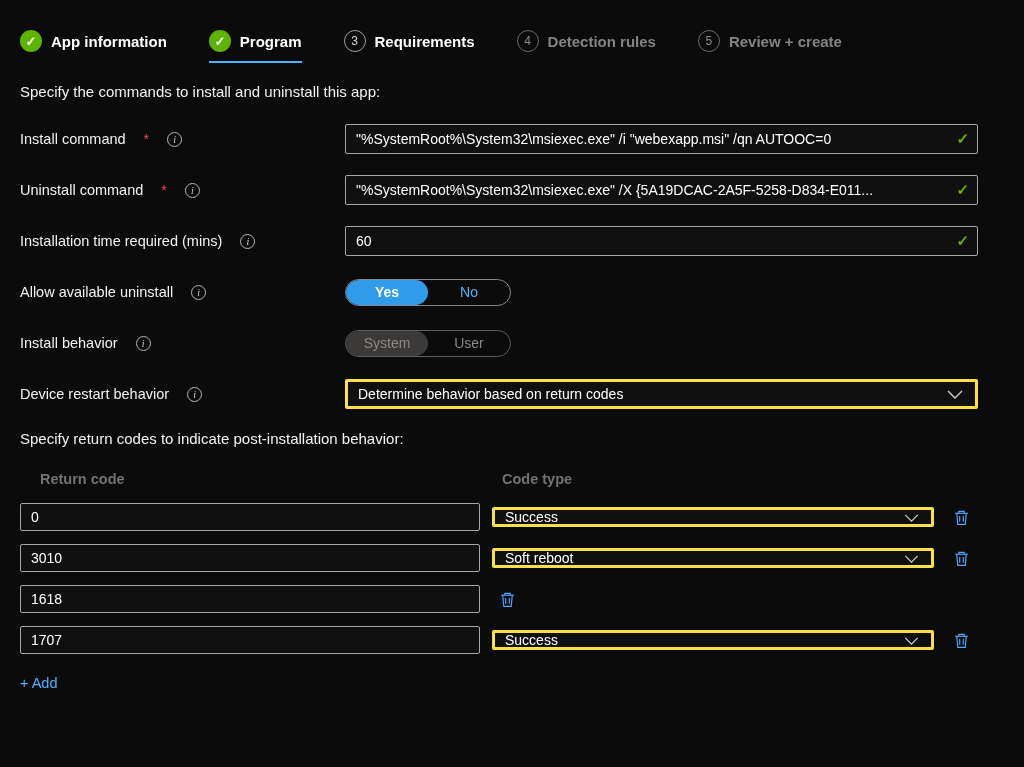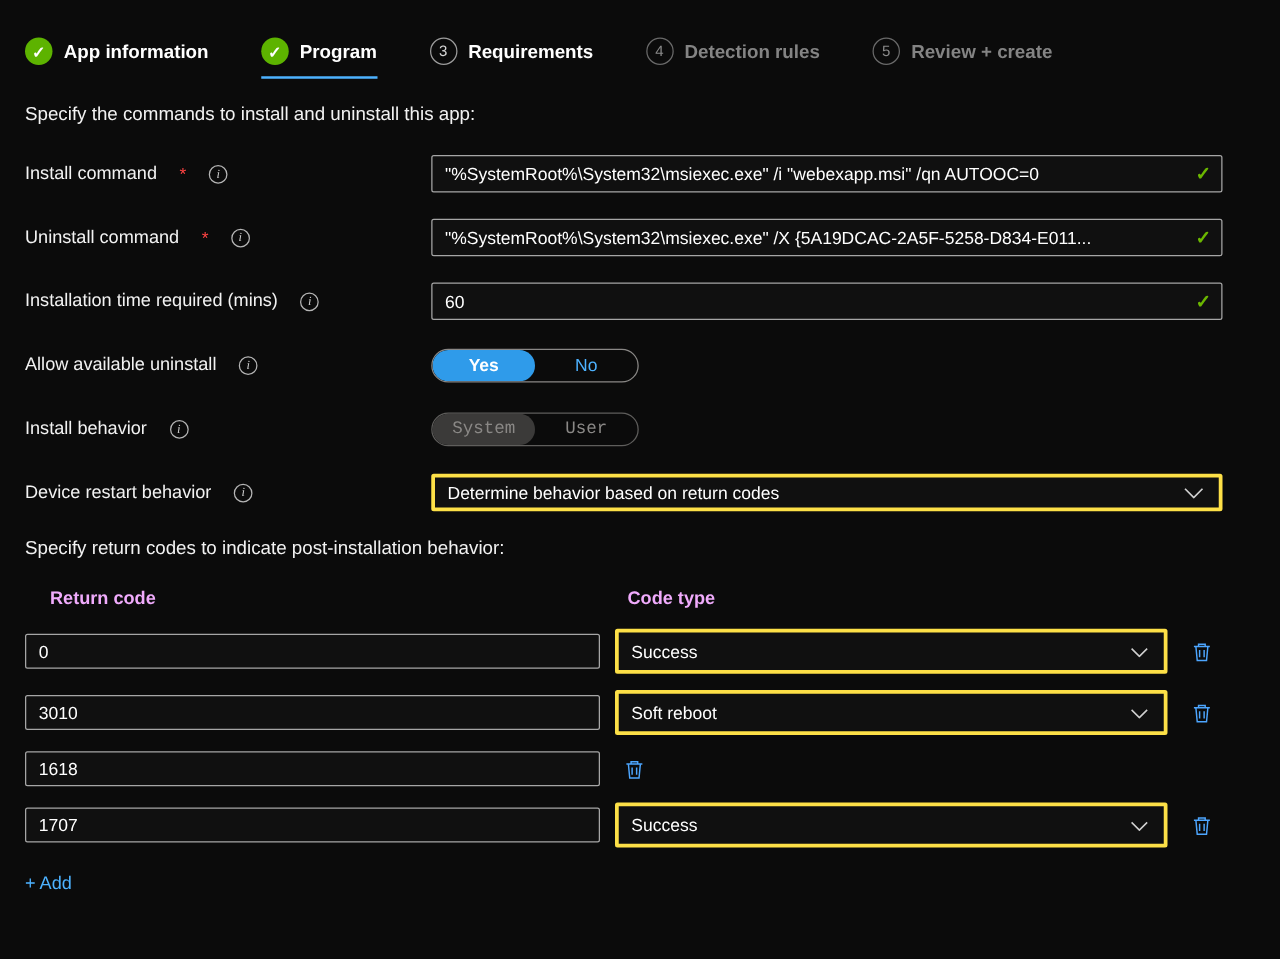--- a/index.html
+++ b/index.html
@@ -57,47 +57,47 @@
   }
 
   
   .toggle { width:166px; height:27px; border:1px solid #8a8886; border-radius:14px; display:flex; overflow:hidden; }
   .toggle .opt {
     flex:1; display:flex; align-items:center; justify-content:center;
     font-size:14px; border-radius:13px; cursor:pointer;
   }
   .toggle .opt.selected { background:#2f9bea; color:#ffffff; font-weight:600; }
   .toggle .opt.unselected { color:#4db2ff; }
-  .toggle.disabled { border-color:#5f5e5c;font-family:Liberation Mono, monospace; }
+  .toggle.disabled { border-color:#5f5e5c; }
   .toggle.disabled .opt.selected { background:#3b3a39; color:#8a8886; font-weight:400; cursor:default; }
   .toggle.disabled .opt.unselected { color:#8a8886; cursor:default; }
 
   
   .dropdown {
     height:30px; border:3px solid #fde047; border-radius:2px;
     display:flex; align-items:center; padding:0 36px 0 10px;
     font-size:14px; color:#ffffff; position:relative; cursor:pointer;
     background:#101010; width:100%;
   }
   .dropdown .chevron { position:absolute; right:12px; top:50%; transform:translateY(-50%); }
 
   
   .rc-table { margin:14px 48px 0 20px; }
   .rc-header {
     display:grid; grid-template-columns:460px 1fr 30px; column-gap:12px;
-    font-weight:700; font-size:14.5px; color:#f0abfc; padding-bottom:16px;
+    font-weight:700; font-size:14.5px; color:#737373; padding-bottom:16px;
   }
   .rc-header .h1 { padding-left:20px; }
   .rc-header .h2 { padding-left:10px; }
   .rc-row {
     display:grid; grid-template-columns:460px 1fr 30px; column-gap:12px;
     align-items:center; margin-bottom:13px;
   }
   .rc-row input.text-input { height:28px; padding-right:10px; }
-  .rc-row .dropdown { height:36px; }
+  .rc-row .dropdown { height:20px; }
   .trash-btn { width:30px; height:28px; display:flex; align-items:center; justify-content:center; cursor:pointer; background:none; border:none; padding:0; }
 
   .add-link { margin:8px 0 0 20px; font-size:14.5px; color:#4db2ff; display:inline-block; cursor:pointer; text-decoration:none; }
 </style>
 </head>
 <body>
 
 <div class="page">
 
   

